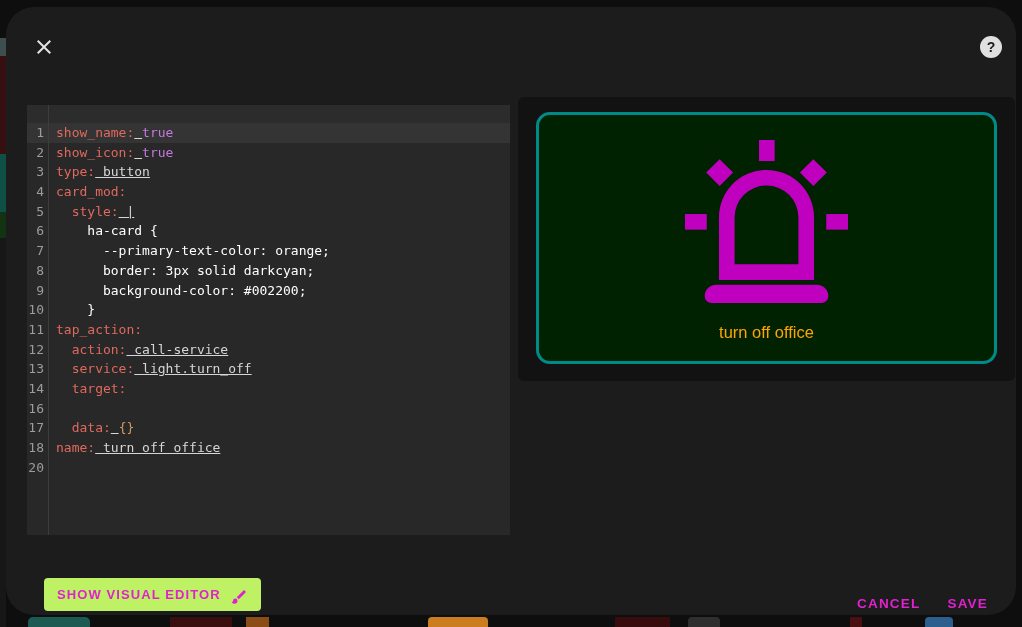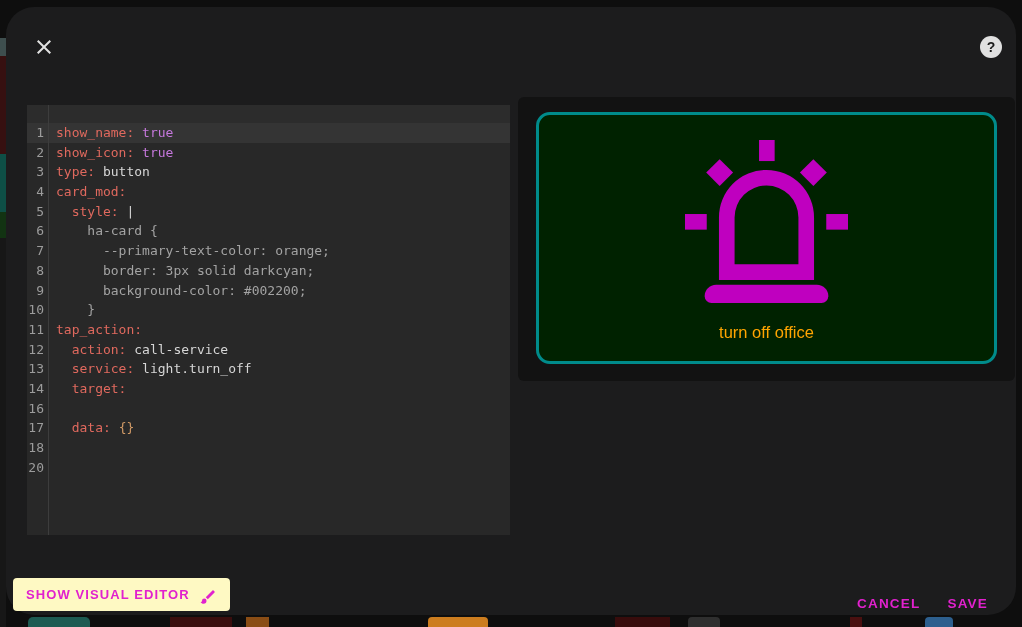--- a/index.html
+++ b/index.html
@@ -31,36 +31,36 @@
             font-size:13px; line-height:19.7px; }
   .editor::before { content:""; position:absolute; left:21px; top:0; bottom:0;
                     width:1px; background:#3d3d3d; }
   .editor-pad { height:18px; background:#2c2c2c; }
   .code-row { display:flex; height:19.7px; }
   .code-row.active { background:#343434; }
   .gutter-cell { flex:0 0 21px; text-align:right; padding-right:4px; color:#9c9c9c; }
   .code-cell { white-space:pre; padding-left:8px; color:#d6d6d6; }
   .tok-key   { color:#e0695e;text-align:center; }
   .tok-bool  { color:#c678dd;margin-top:44px; }
-  .tok-plain { color:#d6d6d6; }
-  .tok-str   { color:#a3a3a3; }
+  .tok-plain { color:#d6d6d6;text-decoration:underline; }
+  .tok-str   { color:#ffffff; }
   .tok-brace { color:#d19a66; }
 
   
   .preview { position:absolute; left:512px; top:90px; width:497px; height:284px;
              background:#121212; border-radius:6px; }
   .hacard { position:absolute; left:18px; right:18px; top:15px; bottom:17px;
             background:#002200; border:3px solid #008b8b; border-radius:14px;
             display:flex; flex-direction:column; align-items:center; cursor:pointer; }
   .hacard svg { margin-top:25px; width:163px; height:163px; fill:#bf00bf; }
   .hacard .card-name { margin-top:20px; font-size:16.5px; color:#ffa500; }
 
   
-  .sve-btn { position:absolute; left:7px; top:571px; height:33px; padding:0 13px;
-             background:#fef9c3; border:none; border-radius:4px; display:flex;
+  .sve-btn { position:absolute; left:38px; top:571px; height:33px; padding:0 13px;
+             background:#bef264; border:none; border-radius:4px; display:flex;
              align-items:center; cursor:pointer; }
   .sve-btn .lbl { color:#e121ce; font-size:13px; font-weight:bold; letter-spacing:1.1px;
                   font-family:"Liberation Sans",sans-serif; }
   .sve-btn svg { width:18px; height:18px; fill:#e121ce; margin-left:9px; margin-top:4px; }
   .footer-right { position:absolute; right:28px; top:571px; height:33px; display:flex;
                   gap:27px; align-items:flex-end; }
   .txt-btn { background:none; border:none; color:#e121ce; font-size:13.5px;
              font-weight:bold; letter-spacing:1.2px; cursor:pointer;
              font-family:"Liberation Sans",sans-serif; }
 </style>
@@ -155,20 +155,21 @@
           </div>
           <div class="code-row">
             <span class="gutter-cell">16</span>
           </div>
           <div class="code-row">
             <span class="gutter-cell">17</span>
             <span class="code-cell"><span class="tok-key">  data:</span><span class="tok-plain"> </span><span class="tok-brace">{}</span></span>
           </div>
           <div class="code-row">
             <span class="gutter-cell">18</span>
+            <span class="code-cell"><span class="tok-key">name:</span><span class="tok-plain"> turn off office</span></span>
           </div>
           <div class="code-row">
             <span class="gutter-cell">20</span>
             <span class="code-cell"></span>
           </div>
         </div>
     </div>
 
     <div class="preview">
       <div class="hacard">

